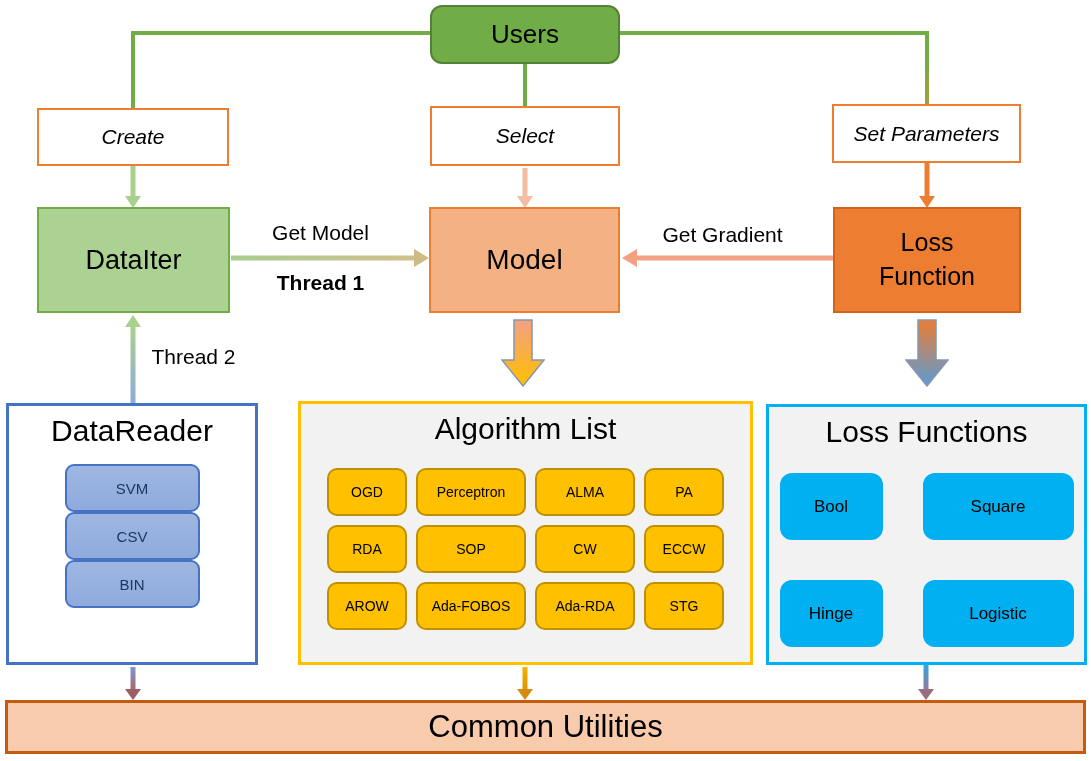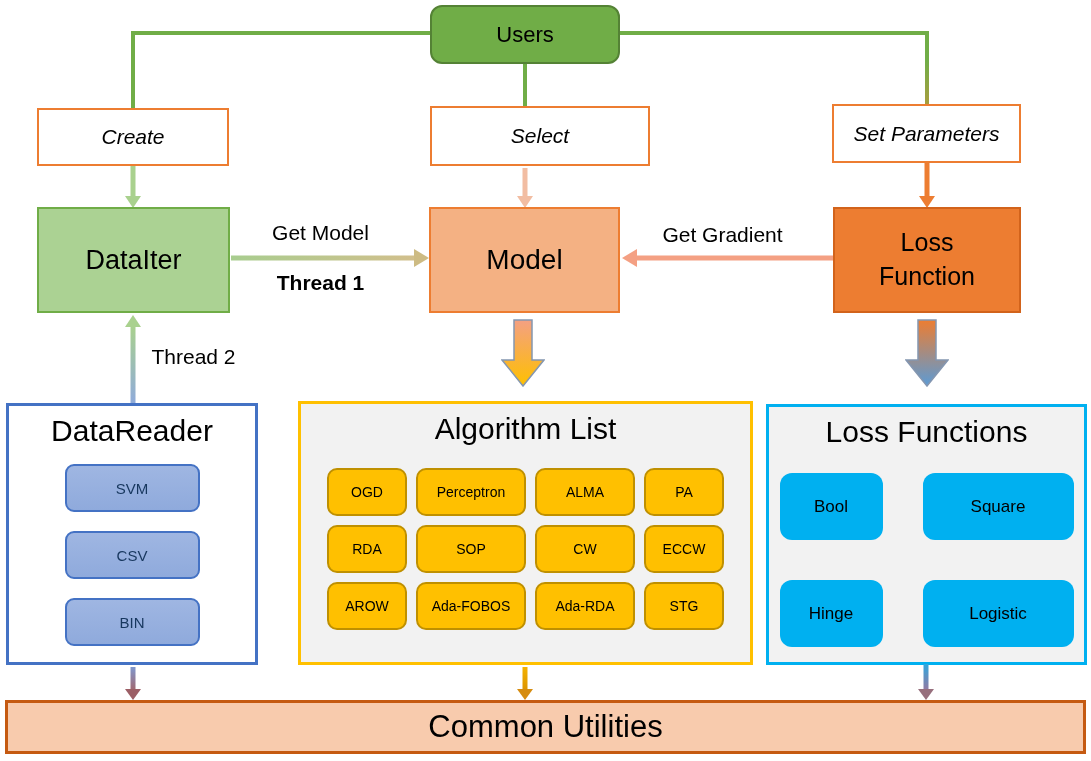--- a/index.html
+++ b/index.html
@@ -5,34 +5,34 @@
   html,body{margin:0;padding:0;background:#fff;}
   .canvas{
     position:relative;width:1091px;height:761px;background:#fff;overflow:hidden;
     font-family:"Liberation Sans",sans-serif;color:#000;
   }
   .canvas *, .canvas *::before, .canvas *::after{box-sizing:border-box;}
   .abs{position:absolute;}
   .flexc{display:flex;align-items:center;justify-content:center;}
 
   
-  .users{left:430px;top:5px;width:190px;height:59px;background:#70AD47;border:2px solid #548235;border-radius:12px;font-size:22px;}
+  .users{left:430px;top:5px;width:190px;height:59px;background:#70AD47;border:2px solid #548235;border-radius:12px;font-size:26px;}
 
   
   .line{position:absolute;background:#70AD47;}
   .l-left-h{left:131px;top:31px;width:301px;height:4px;}
   .l-left-v{left:131px;top:31px;width:4px;height:78px;}
   .l-right-h{left:618px;top:31px;width:311px;height:4px;}
   .l-right-v{left:925px;top:31px;width:4px;height:74px;background:linear-gradient(180deg,#70AD47 0%,#70AD47 40%,#A89D3E 100%);}
   .l-center-v{left:523px;top:62px;width:4px;height:45px;}
 
   
   .action{background:#fff;border:2px solid #ED7D31;font-style:italic;font-size:21px;}
   .create{left:37px;top:108px;width:192px;height:58px;}
-  .select{left:430px;top:106px;width:220px;height:60px;}
+  .select{left:430px;top:106px;width:190px;height:60px;}
   .setparams{left:832px;top:104px;width:189px;height:59px;}
 
   
   .dataiter{left:37px;top:207px;width:193px;height:106px;background:#ABD293;border:2px solid #70AD47;font-size:27px;}
   .model{left:429px;top:207px;width:191px;height:106px;background:#F4B183;border:2px solid #ED7D31;font-size:28px;}
   .lossfn{left:833px;top:207px;width:188px;height:106px;background:#ED7D31;border:2px solid #D2631B;font-size:25px;text-align:center;line-height:1.35;}
   .lossfn .wrapbox{width:120px;}
 
   
   .varr{position:absolute;}
@@ -76,21 +76,21 @@
   
   .blockarr{position:absolute;width:44px;height:68px;}
 
   
   .panel{position:absolute;}
   .panel .ptitle{text-align:center;font-size:30px;margin-top:8px;}
   .p-datareader{left:6px;top:403px;width:252px;height:262px;background:#fff;border:3px solid #4472C4;}
   .p-algolist{left:298px;top:401px;width:455px;height:264px;background:#F2F2F2;border:3px solid #FFC000;}
   .p-lossfns{left:766px;top:404px;width:321px;height:261px;background:#F2F2F2;border:3px solid #00B0F0;}
 
-  .dr-list{display:flex;flex-direction:column;align-items:center;gap:19px;margin-top:16px;}
+  .dr-list{display:flex;flex-direction:column;align-items:center;margin-top:16px;}
   .dr-btn{width:135px;height:48px;background:linear-gradient(180deg,#9FB6E2,#8FAADC);border:2px solid #4472C4;border-radius:9px;font-size:15px;color:#17375E;display:flex;align-items:center;justify-content:center;}
 
   .al-grid{display:grid;grid-template-columns:80px 110px 100px 80px;grid-auto-rows:48px;column-gap:9px;row-gap:9px;justify-content:center;margin-top:22px;}
   .al-btn{background:#FFC000;border:2px solid #BF9000;border-radius:10px;font-size:14px;display:flex;align-items:center;justify-content:center;}
 
   .lf-grid{display:grid;grid-template-columns:103px 151px;grid-auto-rows:67px;column-gap:20px;row-gap:13px;justify-content:center;margin-top:24px;gap:40px;}
   .lf-btn{background:#00B0F0;border-radius:12px;font-size:17px;display:flex;align-items:center;justify-content:center;}
 
   
   .common{left:5px;top:700px;width:1081px;height:54px;background:#F8CBAD;border:3px solid #C55A11;font-size:31px;}

